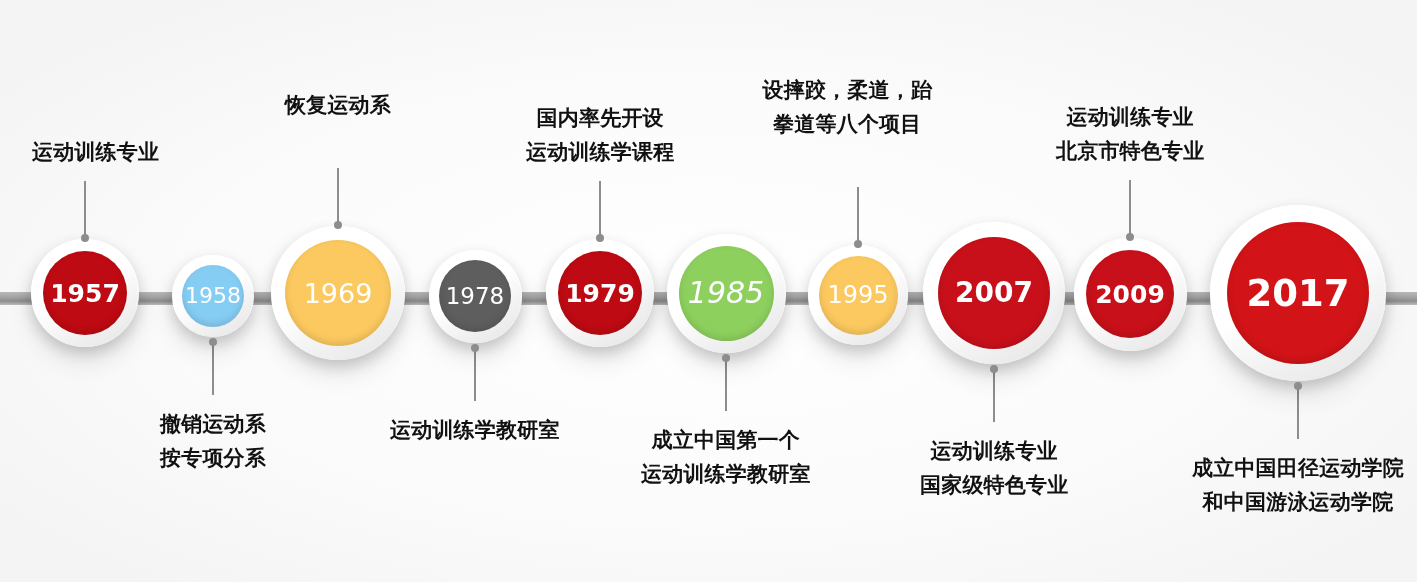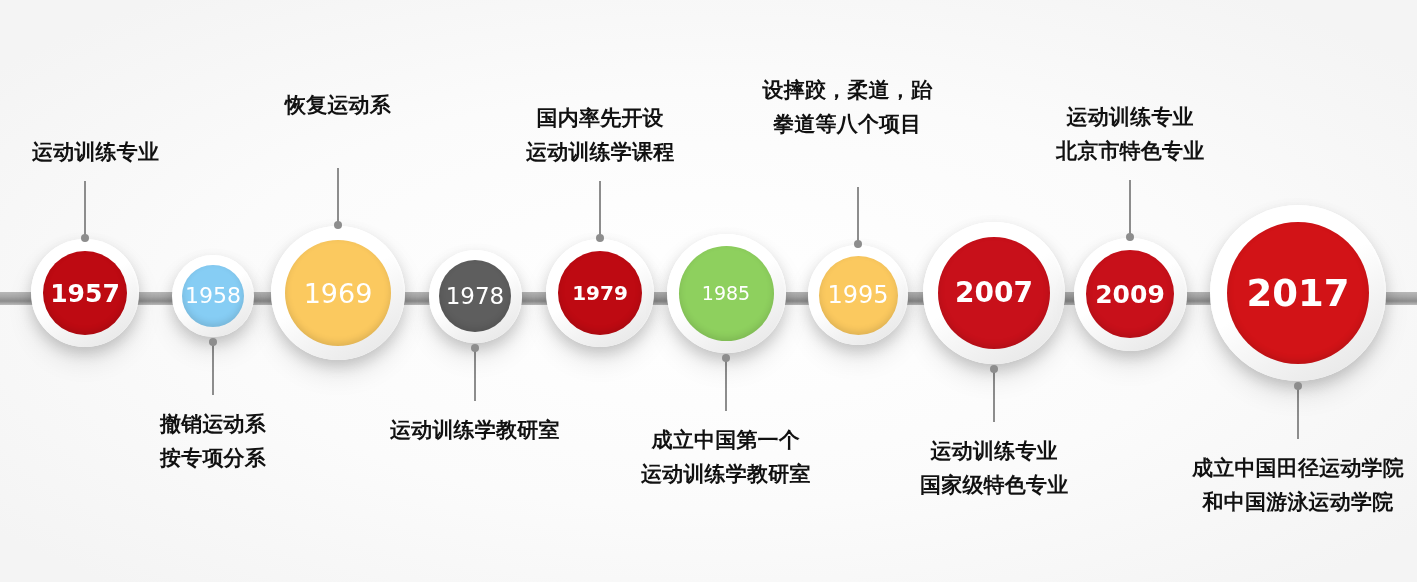--- a/index.html
+++ b/index.html
@@ -109,30 +109,30 @@
       <div class="dot" style="left: 334px; top: 221px;"></div>
       <div class="node" style="width: 93px; height: 93px; left: 428.5px; top: 249.5px;">
         <div class="disc light" style="width: 72px; height: 72px; background: rgb(94, 94, 94); font-size: 23px;">1978</div>
       </div>
       <div class="caption" style="top: 412.5px; left: 390px;">
         <span class="ln">运动训练学教研室</span>
       </div>
       <div class="stem" style="left: 474px; top: 346.5px; height: 54px;"></div>
       <div class="dot" style="left: 471px; top: 343.5px;"></div>
       <div class="node" style="width: 108px; height: 108px; left: 546px; top: 239px;">
-        <div class="disc bold" style="width: 84px; height: 84px; background: rgb(190, 10, 18); font-size: 20px;">1979</div>
+        <div class="disc bold" style="width: 84px; height: 84px; background: rgb(190, 10, 18); font-size: 25px;">1979</div>
       </div>
       <div class="caption" style="top: 101px; left: 526px;">
         <span class="ln">国内率先开设</span>
         <span class="ln">运动训练学课程</span>
       </div>
       <div class="stem" style="left: 599px; top: 181px; height: 56px;"></div>
       <div class="dot" style="left: 596px; top: 234px;"></div>
       <div class="node" style="width: 119px; height: 119px; left: 666.5px; top: 233.5px;">
-        <div class="disc light" style="width: 95px; height: 95px; background: rgb(142, 208, 94); font-size: 19px;">1985</div>
+        <div class="disc light" style="width: 95px; height: 95px; background: rgb(142, 208, 94); font-size: 30px; font-style: italic;">1985</div>
       </div>
       <div class="caption" style="top: 422.5px; left: 641px;">
         <span class="ln">成立中国第一个</span>
         <span class="ln">运动训练学教研室</span>
       </div>
       <div class="stem" style="left: 725px; top: 356.5px; height: 54px;"></div>
       <div class="dot" style="left: 722px; top: 353.5px;"></div>
       <div class="node" style="width: 100px; height: 100px; left: 808px; top: 245px;">
         <div class="disc light" style="width: 79px; height: 79px; background: rgb(251, 201, 95); font-size: 24px;">1995</div>
       </div>

